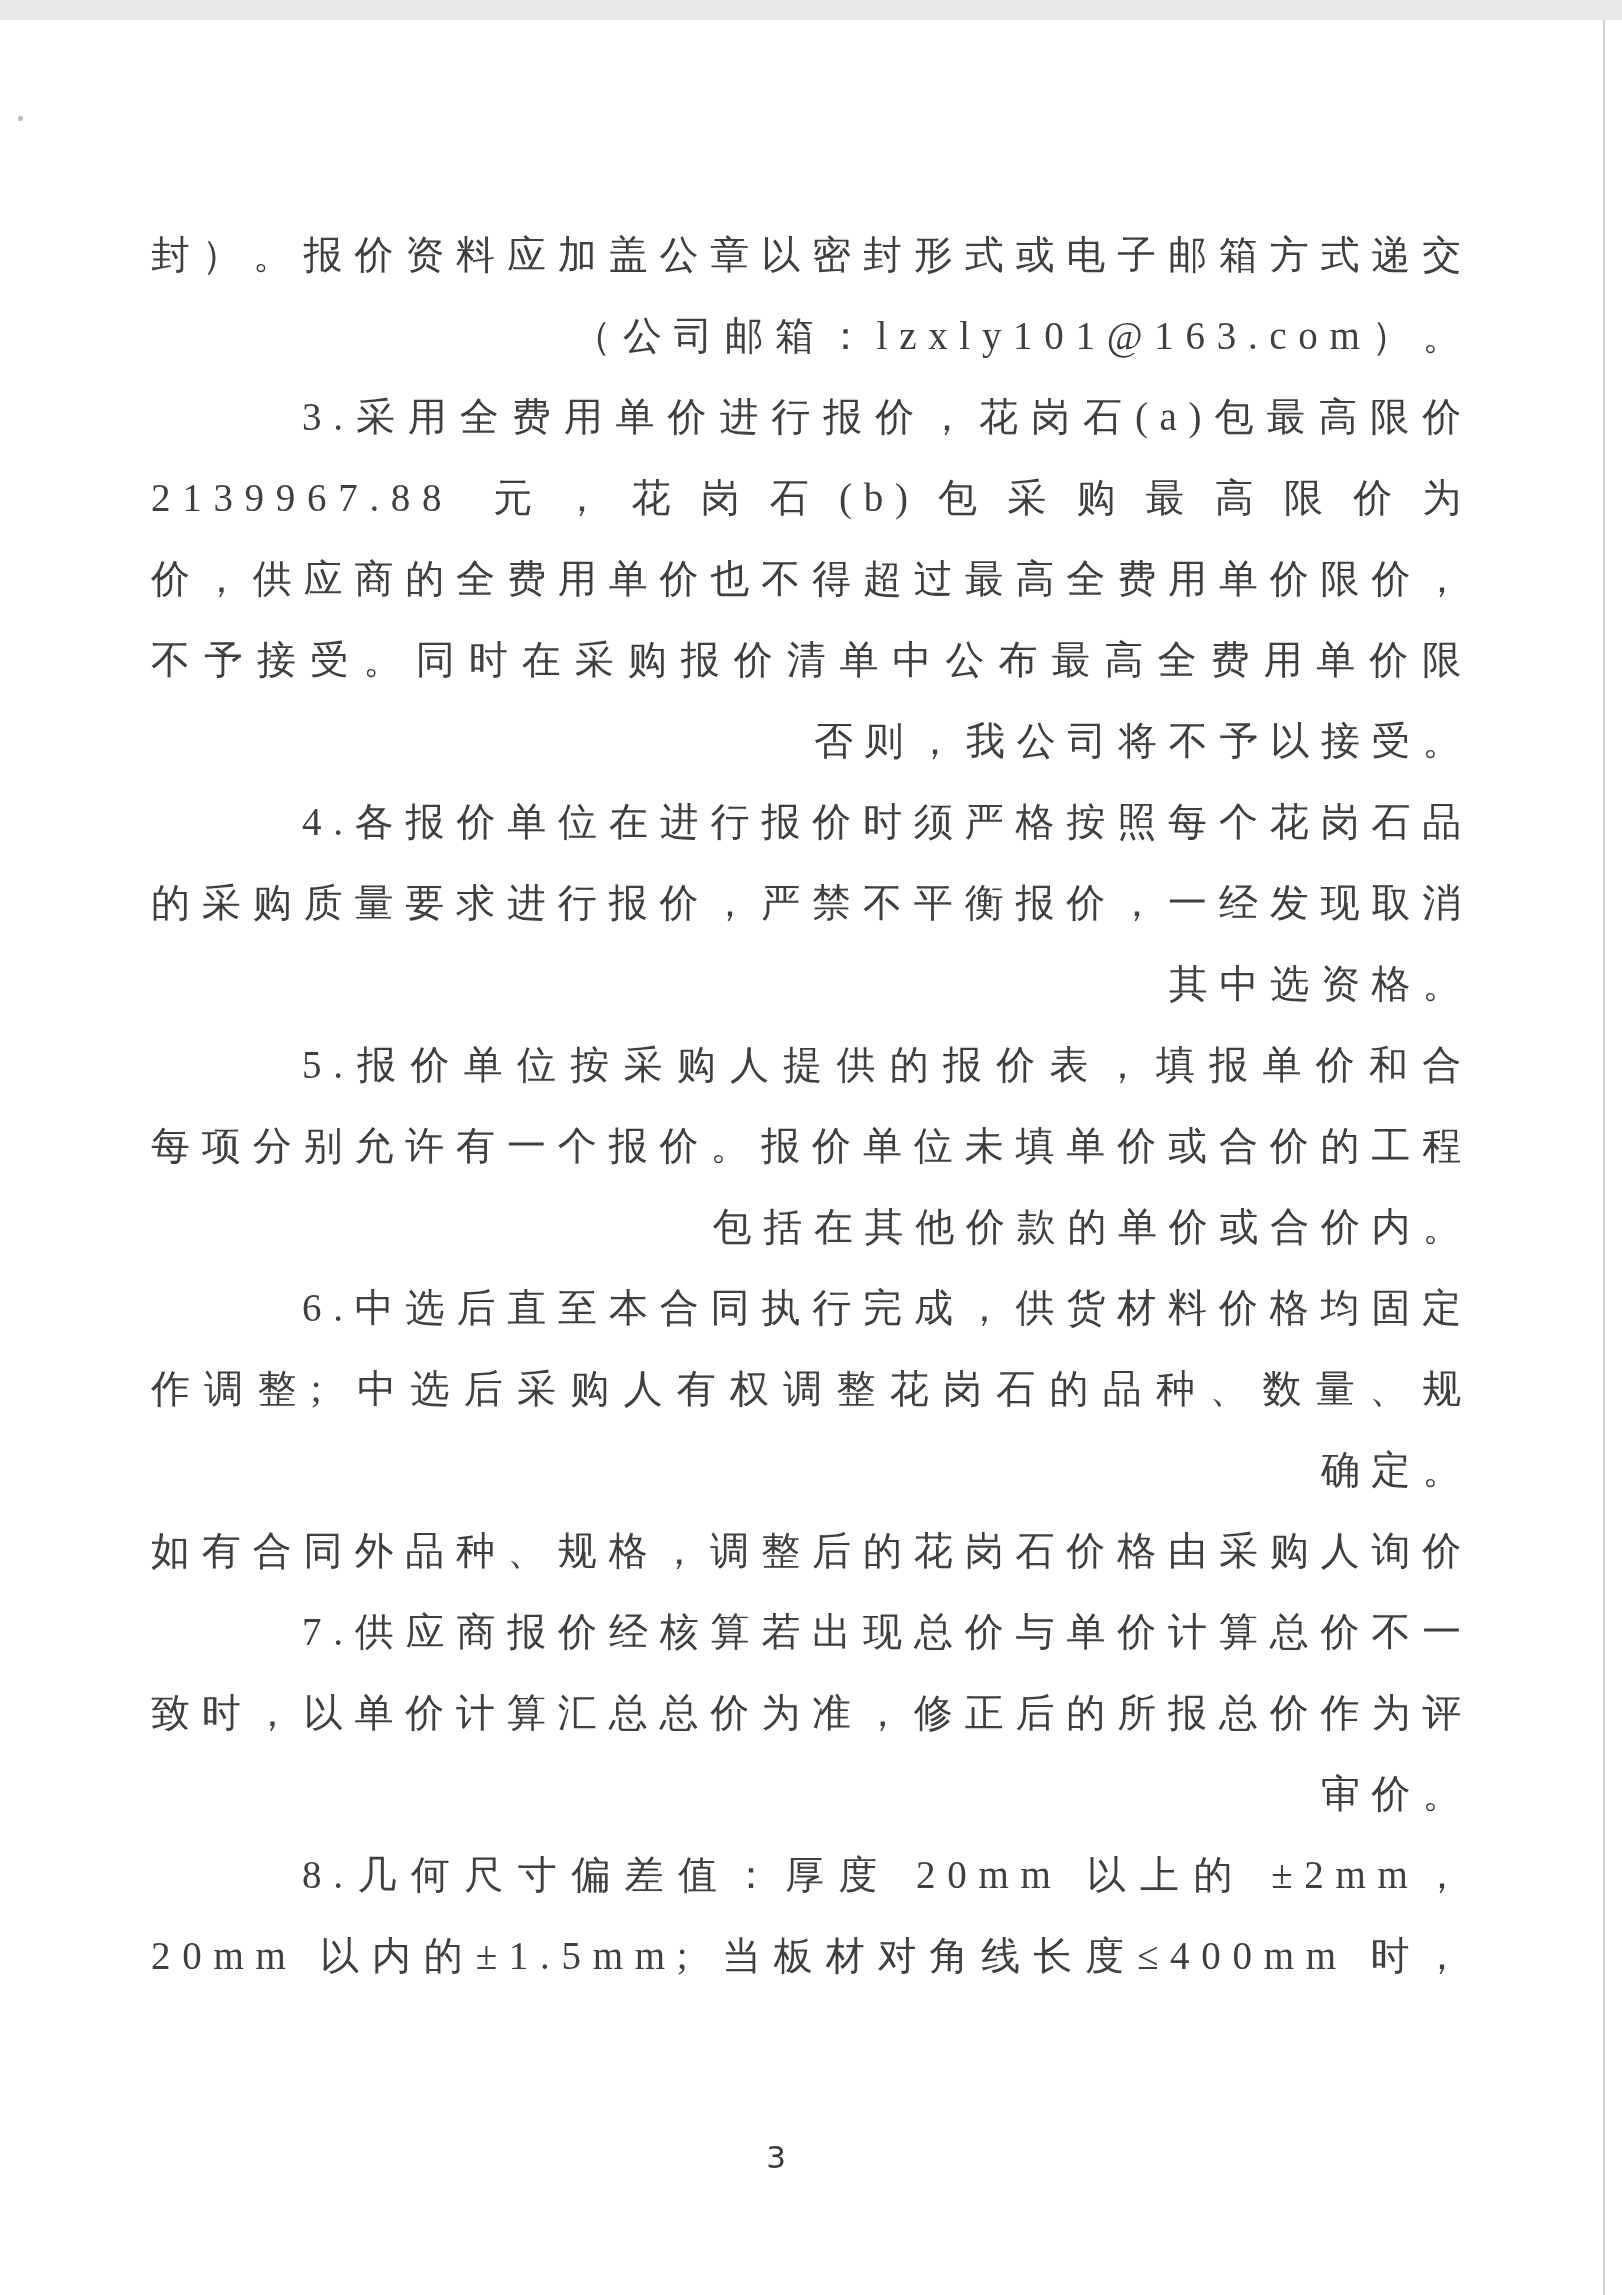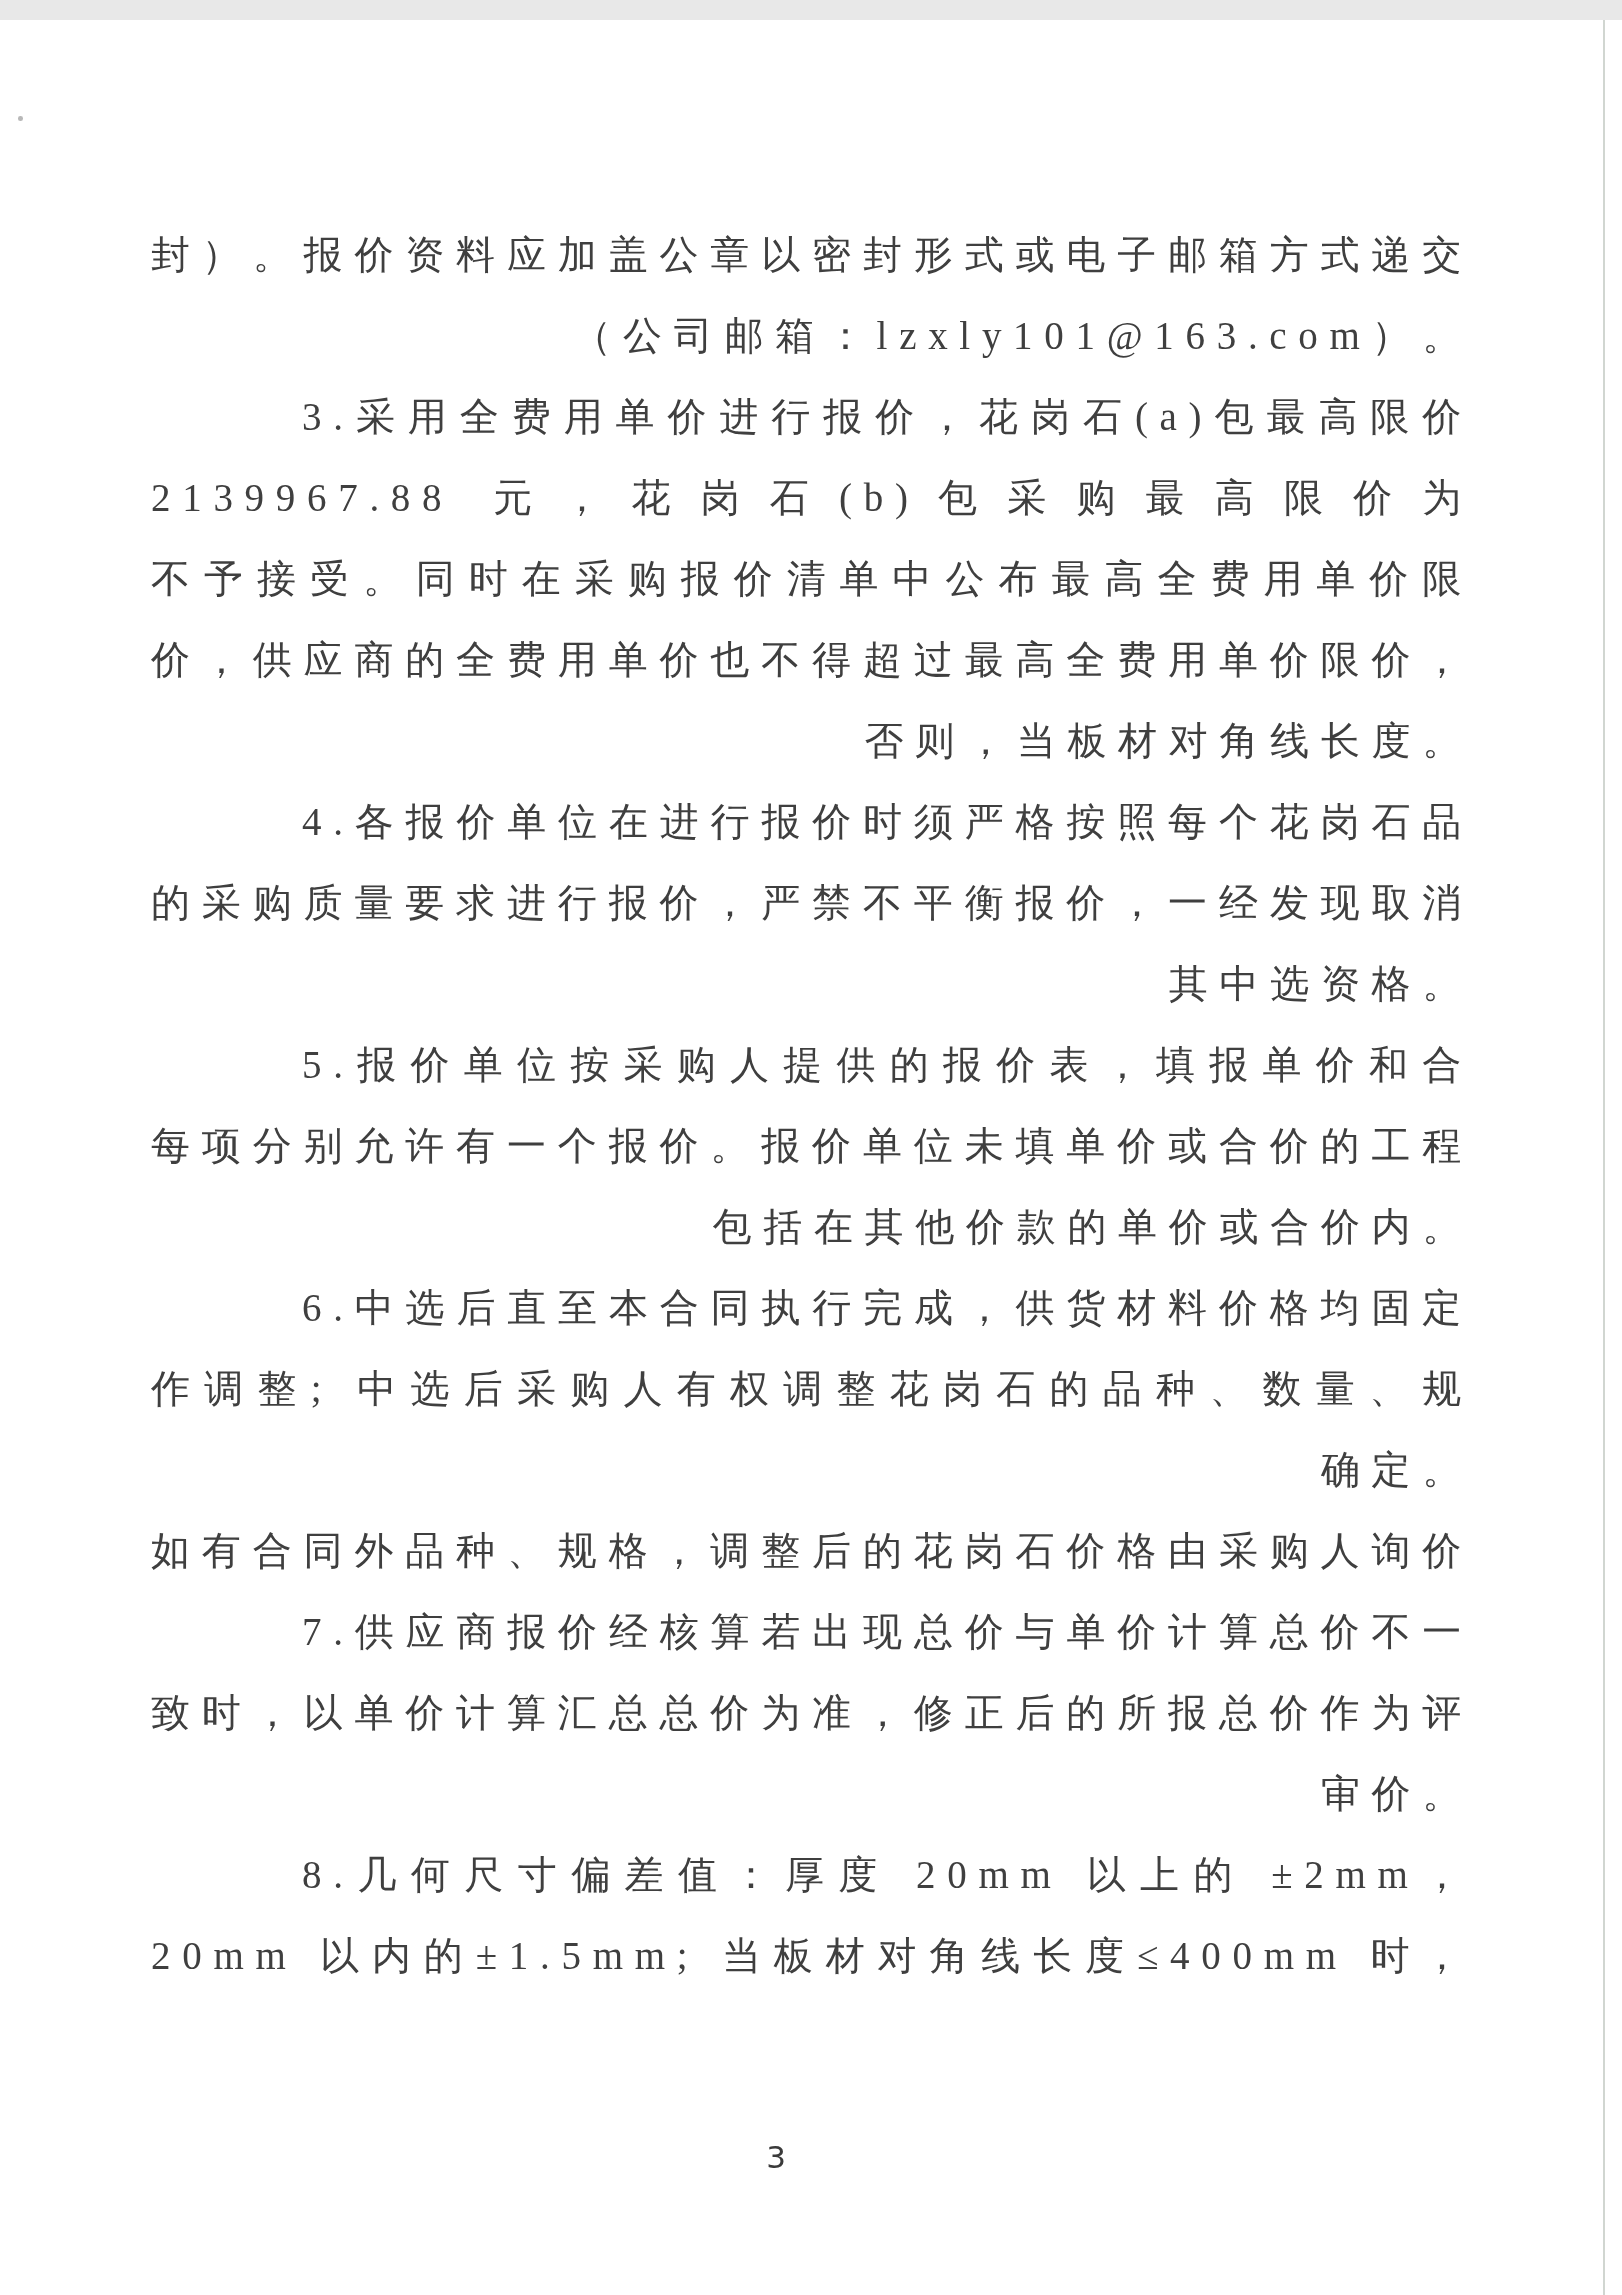--- a/index.html
+++ b/index.html
@@ -77,23 +77,23 @@
 
 <div class="page">
 
   <div class="speck-topleft"></div>
 
   <div class="text-column">
       <div class="doc-line fill">封）。报价资料应加盖公章以密封形式或电子邮箱方式递交</div>
       <div class="doc-line">（公司邮箱：lzxly101@163.com）。</div>
       <div class="doc-line fill indent">3.采用全费用单价进行报价，花岗石(a)包最高限价为</div>
       <div class="doc-line fill">2139967.88 元，花岗石(b)包采购最高限价为 3872589.60</div>
+      <div class="doc-line fill">价，供应商的全费用单价也不得超过最高全费用单价限价，</div>
       <div class="doc-line fill">不予接受。同时在采购报价清单中公布最高全费用单价限</div>
-      <div class="doc-line fill">价，供应商的全费用单价也不得超过最高全费用单价限价，</div>
-      <div class="doc-line">否则，当板材对角线长度。</div>
+      <div class="doc-line">否则，我公司将不予以接受。</div>
       <div class="doc-line fill indent">4.各报价单位在进行报价时须严格按照每个花岗石品种</div>
       <div class="doc-line fill">的采购质量要求进行报价，严禁不平衡报价，一经发现取消</div>
       <div class="doc-line">其中选资格。</div>
       <div class="doc-line fill indent">5.报价单位按采购人提供的报价表，填报单价和合价，</div>
       <div class="doc-line fill">每项分别允许有一个报价。报价单位未填单价或合价的工程</div>
       <div class="doc-line">包括在其他价款的单价或合价内。</div>
       <div class="doc-line fill indent">6.中选后直至本合同执行完成，供货材料价格均固定不</div>
       <div class="doc-line fill">作调整; 中选后采购人有权调整花岗石的品种、数量、规格，</div>
       <div class="doc-line">确定。</div>
       <div class="doc-line fill">如有合同外品种、规格，调整后的花岗石价格由采购人询价</div>

